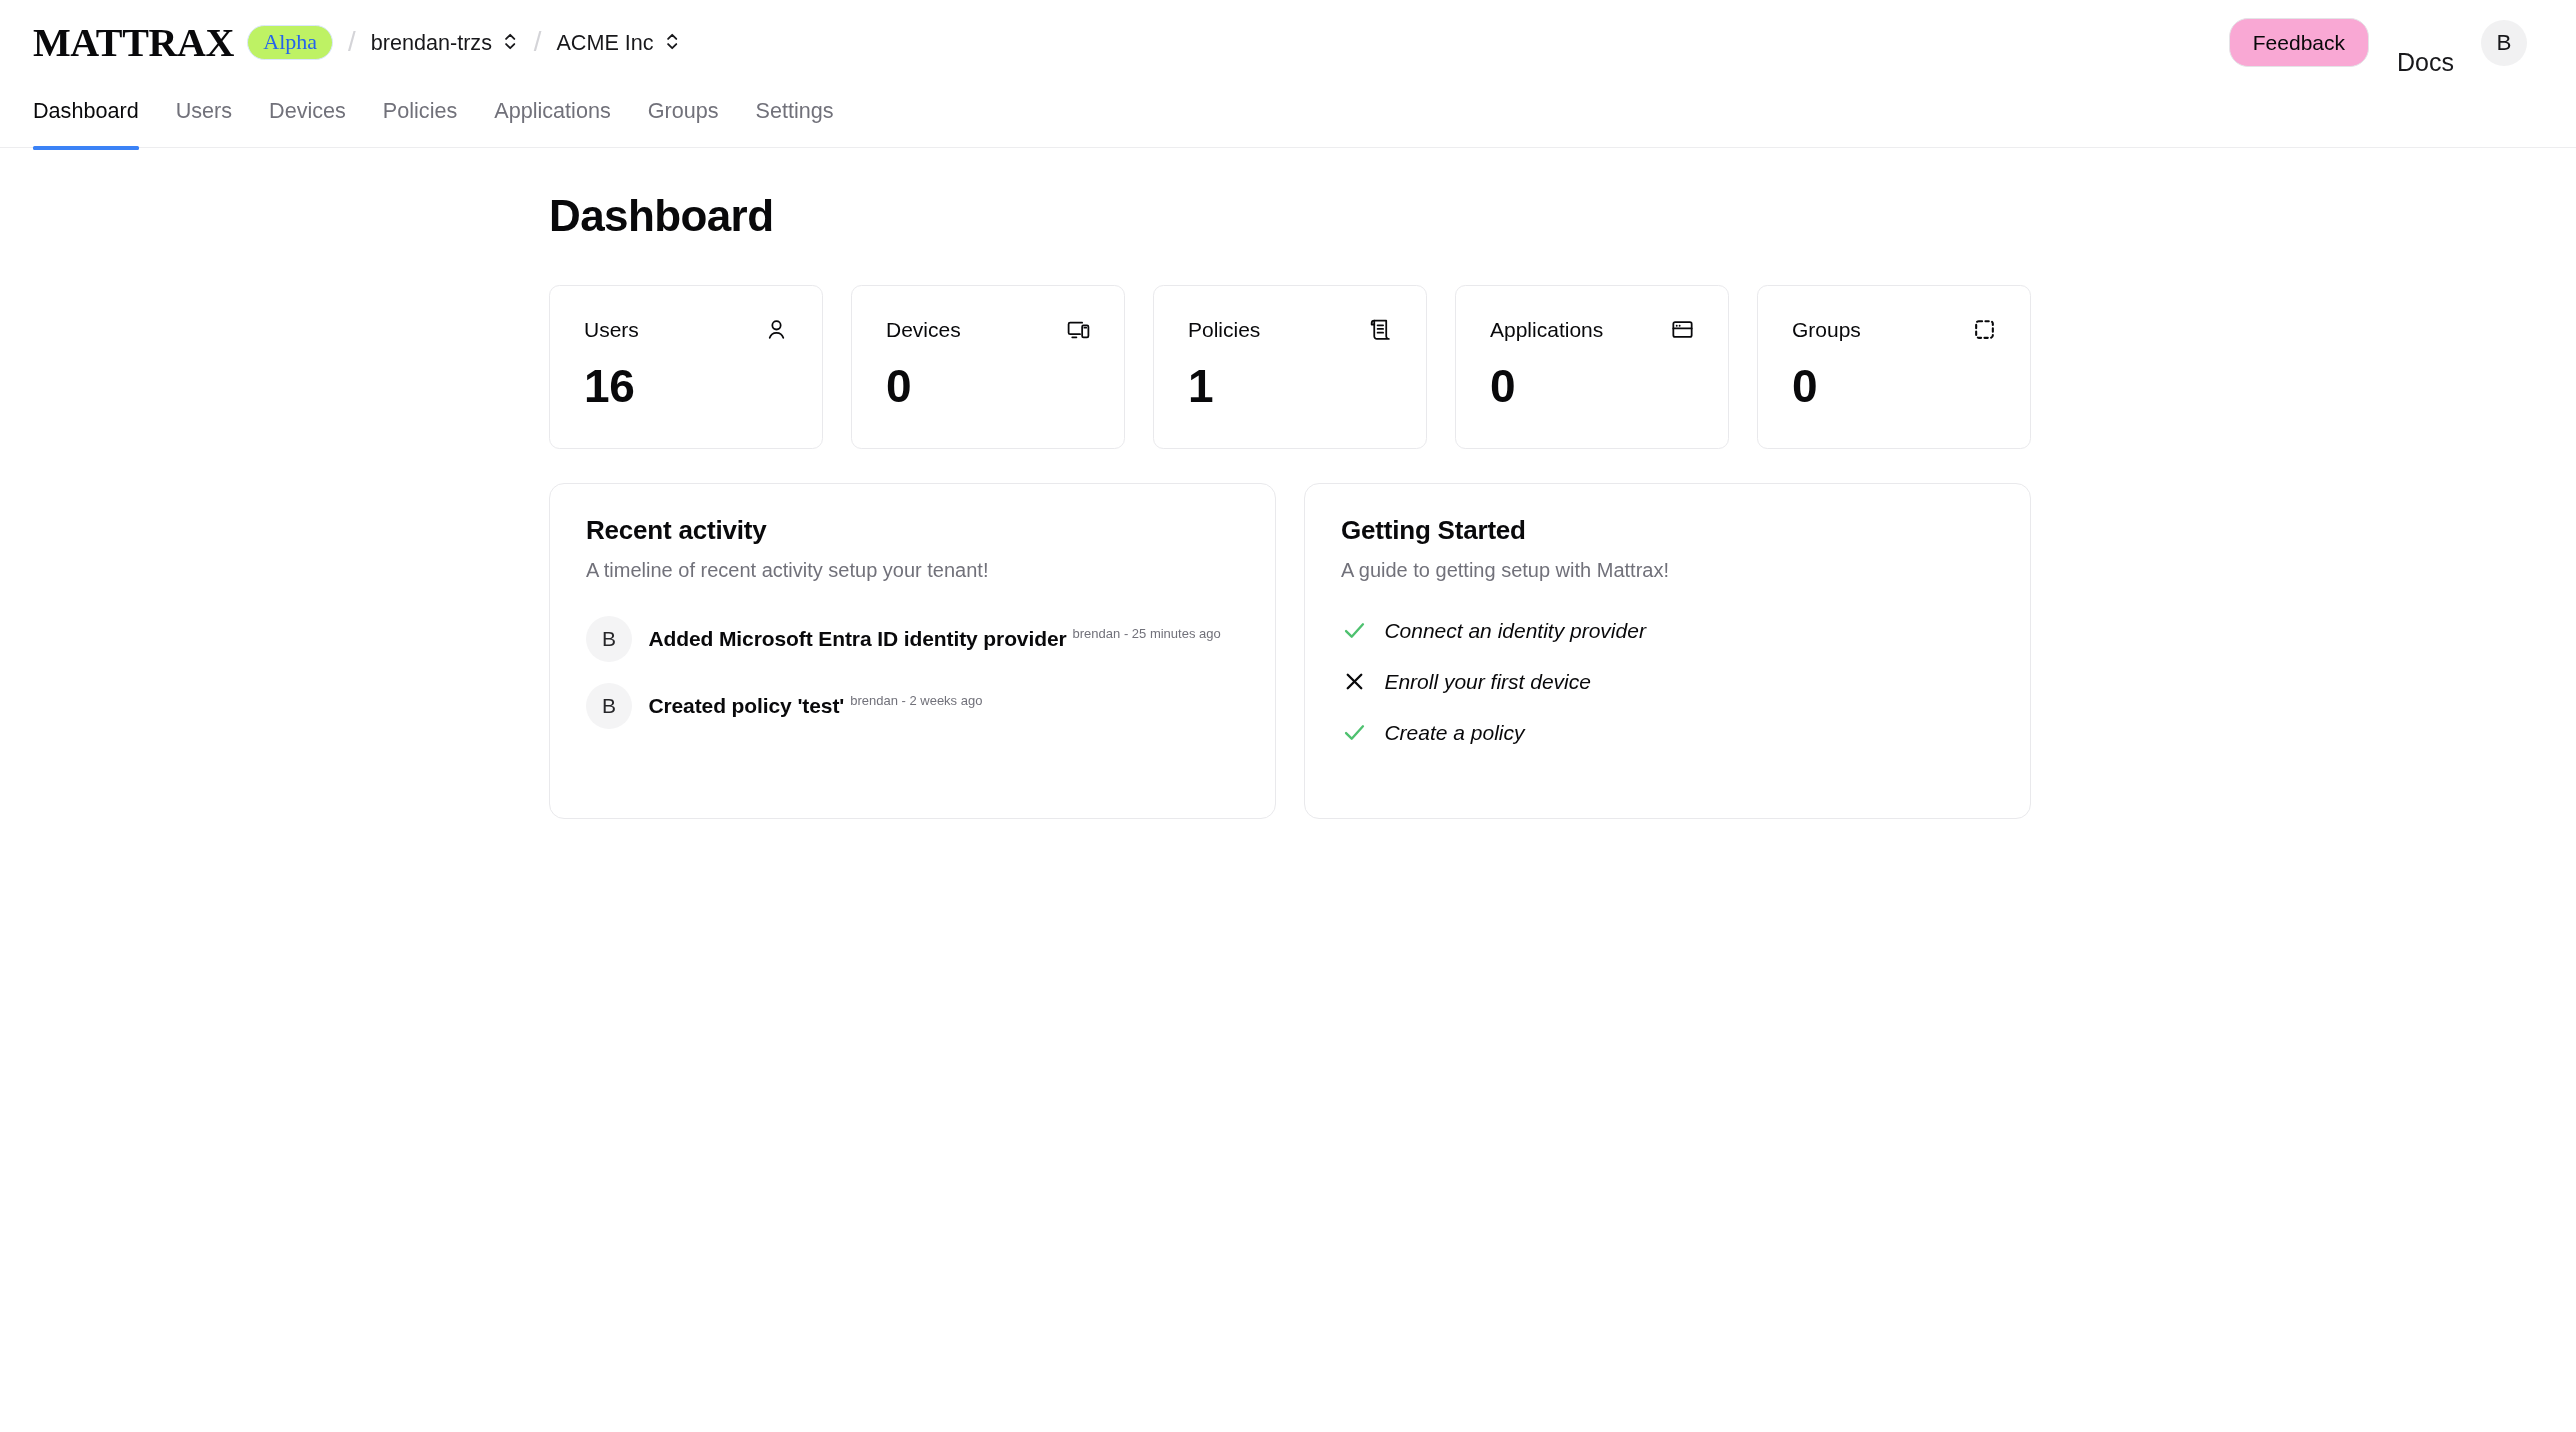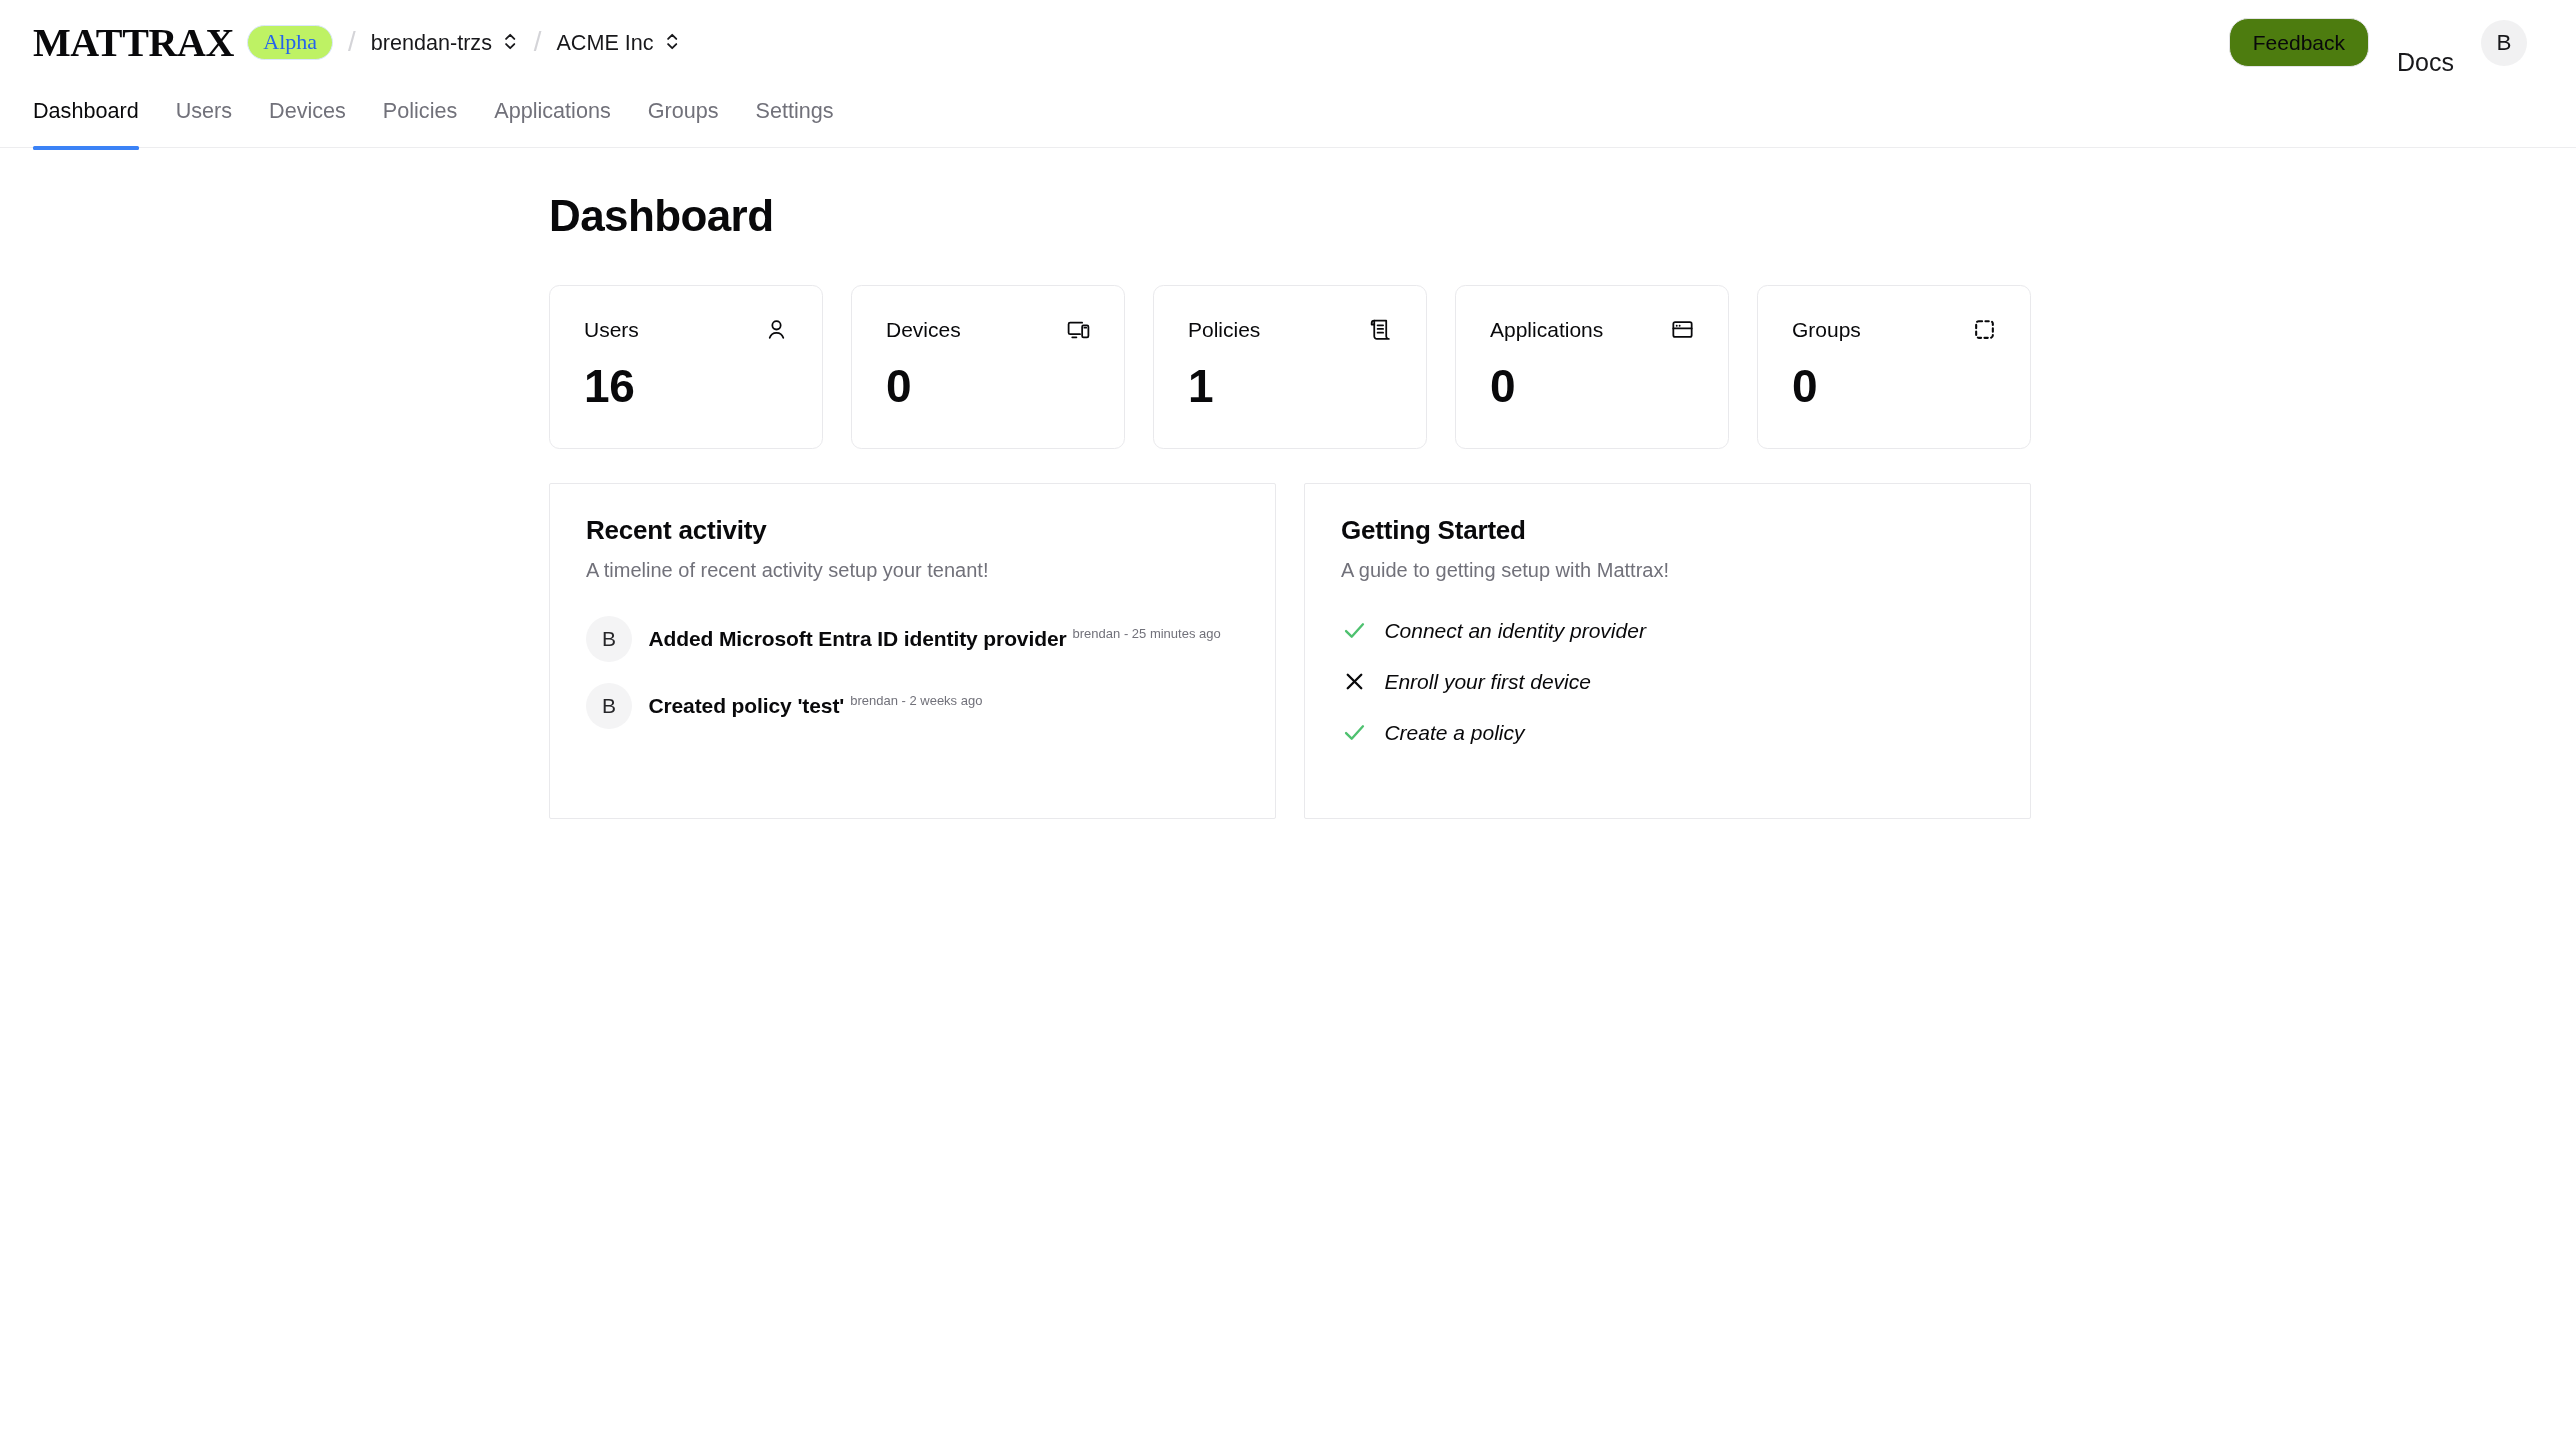--- a/index.html
+++ b/index.html
@@ -57,21 +57,21 @@
   .chevron-updown { display: block; }
   .topbar-right {
     margin-left: auto;
     display: flex;
     align-items: center;
     gap: 0;
   }
   .feedback-btn {
     font-size: 21px;
     color: #09090b;
-    background: #4d7c0f;
+    background: #f9a8d4;
     border: 0.7px solid #e4e4e7;
     border-radius: 19px;
     padding: 12.7px 23px;
     line-height: 1;
     cursor: pointer;
     font-family: inherit;
   }
   .docs-link {
     font-size: 25px;
     color: #18181b;
@@ -176,21 +176,21 @@
   
   .panels-row {
     display: flex;
     gap: 28px;
     margin-top: 34px;
   }
   .panel {
     width: 727px;
     min-height: 335px;
     border: 0.7px solid #e9e9ec;
-    border-radius: 2px;
+    border-radius: 15px;
     background: #ffffff;
     padding: 33px 36px 48px 36px;
   }
   .panel-title {
     font-size: 26px;
     font-weight: 700;
     color: #09090b;
     line-height: 1;
     letter-spacing: -0.2px;
   }

